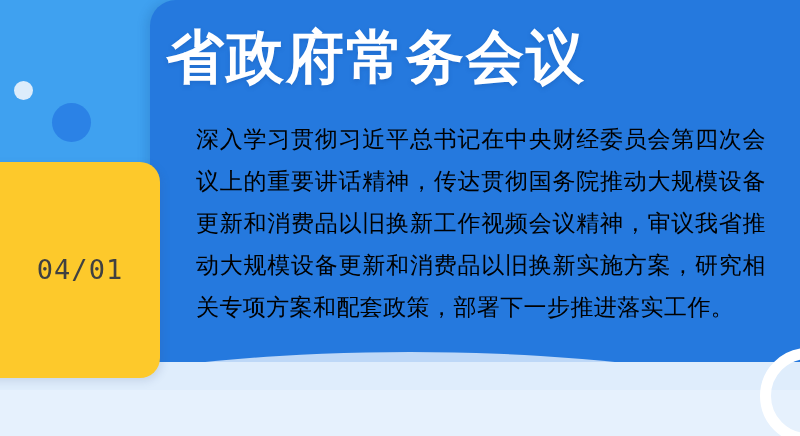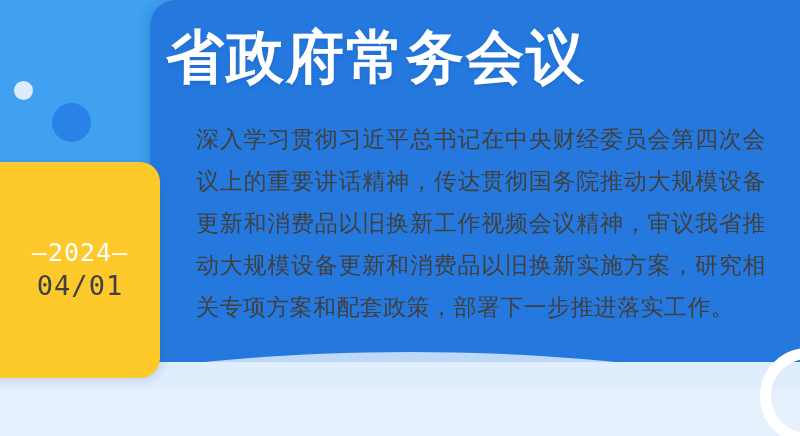--- a/index.html
+++ b/index.html
@@ -158,21 +158,21 @@
     white-space: nowrap;
   }
 
   
   .body-text {
     position: absolute;
     left: 196px;
     top: 118px;
     width: 570px;
     font-size: 23px;
-    color: #404040;
+    color: #000000;
     line-height: 42px;
     letter-spacing: .4px;
     text-align: justify;
     text-justify: inter-ideograph;
   }
 </style>
 </head>
 <body>
 
 <div class="poster">
@@ -190,19 +190,18 @@
 
   <div class="title">省政府常务会议</div>
 
   <div class="body-text">深入学习贯彻习近平总书记在中央财经委员会第四次会议上的重要讲话精神，传达贯彻国务院推动大规模设备更新和消费品以旧换新工作视频会议精神，审议我省推动大规模设备更新和消费品以旧换新实施方案，研究相关专项方案和配套政策，部署下一步推进落实工作。</div>
 
   <div class="band-sweep"></div>
   <div class="bottom-band"></div>
   <div class="bottom-band-2"></div>
 
   <div class="date-card">
-    <div class="date-year">—2024—</div>
     <div class="date-day">04/01</div>
   </div>
 
   <div class="ring-bottomright"></div>
 
 </div>
 
 </body></html>

